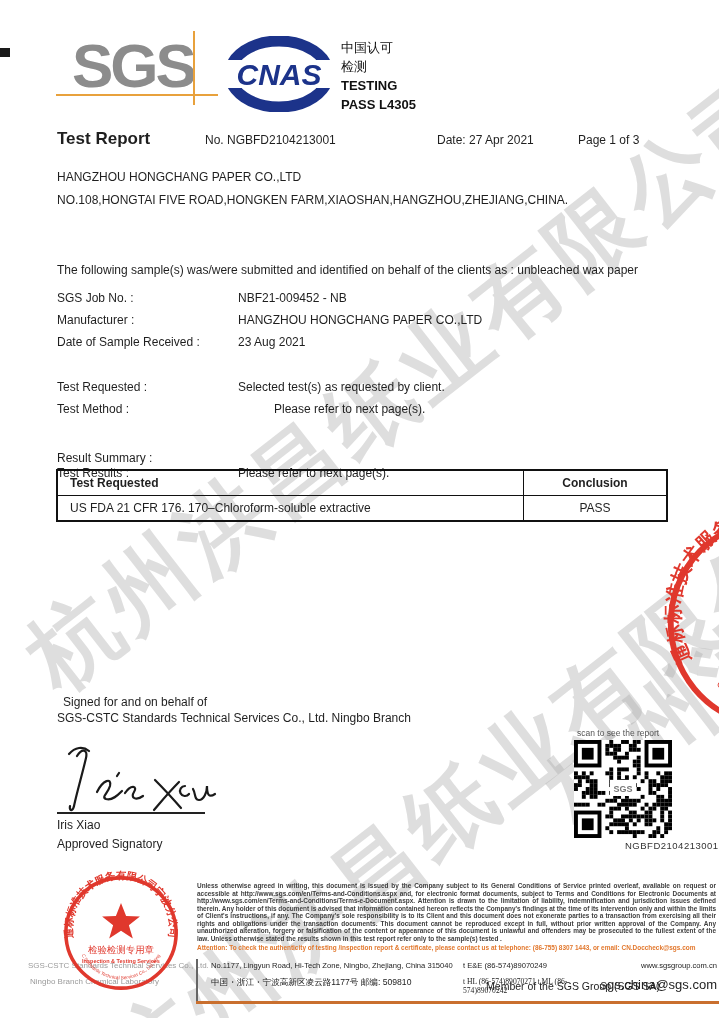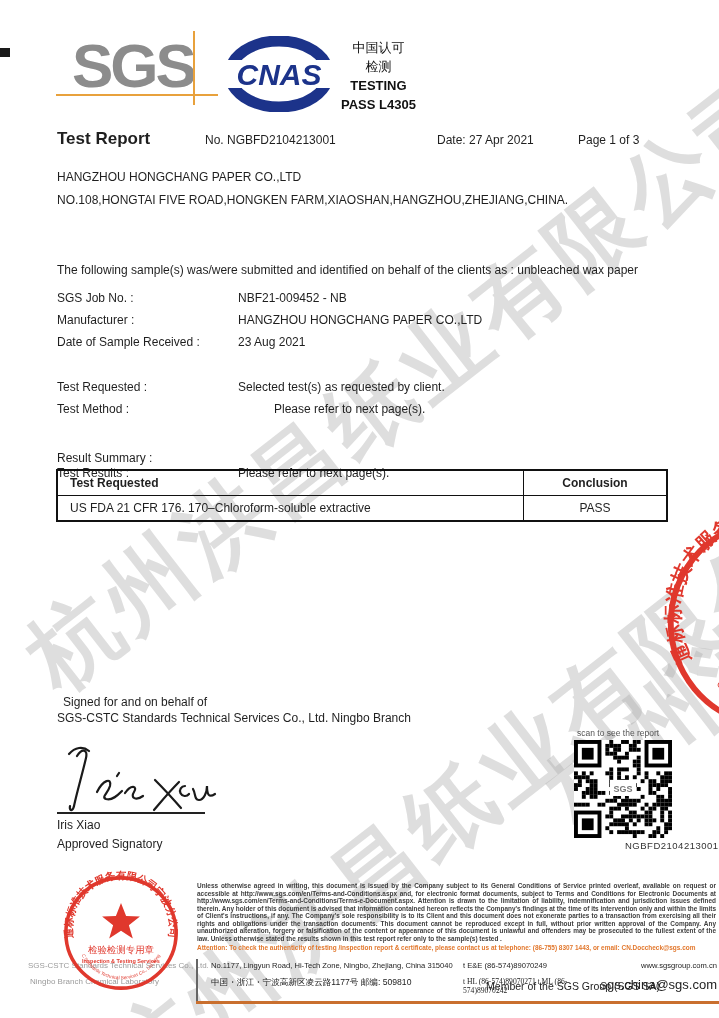--- a/index.html
+++ b/index.html
@@ -9,21 +9,21 @@
   
   .wm{position:absolute;z-index:0;font-size:88px;font-weight:700;white-space:nowrap;
       color:rgba(172,172,172,.40);letter-spacing:6px;transform:rotate(-38deg);
       transform-origin:0 50%;font-family:sans-serif;}
   
   #edge-mark{left:0;top:48px;width:10px;height:9px;background:#1a1a1a;}
   #sgs-logo{left:72px;top:30px;font-size:62px;font-weight:700;color:#8c8c8c;
             letter-spacing:-3px;transform:scaleY(.98);}
   .orange-v{left:193px;top:31px;width:2px;height:74px;background:#e8a13c;}
   .orange-h{left:56px;top:94px;width:162px;height:2px;background:#e8a13c;}
-  #accred{left:341px;top:38px;font-size:13px;line-height:19px;color:#111;font-family:sans-serif;text-align:center;}
+  #accred{left:341px;top:38px;font-size:13px;line-height:19px;color:#111;font-family:sans-serif;}
   #accred .b{font-weight:700;font-family:"Liberation Sans",sans-serif;}
   #doc-title{left:57px;top:129px;font-size:17px;font-weight:700;}
   #report-no{left:205px;top:133px;font-size:12px;}
   #report-date{left:437px;top:133px;font-size:12px;}
   #report-page{left:578px;top:133px;font-size:12px;}
   .body-txt{font-size:12px;}
   
   .frow{position:absolute;left:57px;width:620px;display:flex;font-size:12px;}
   .frow .lab{width:181px;flex:none;}
   

